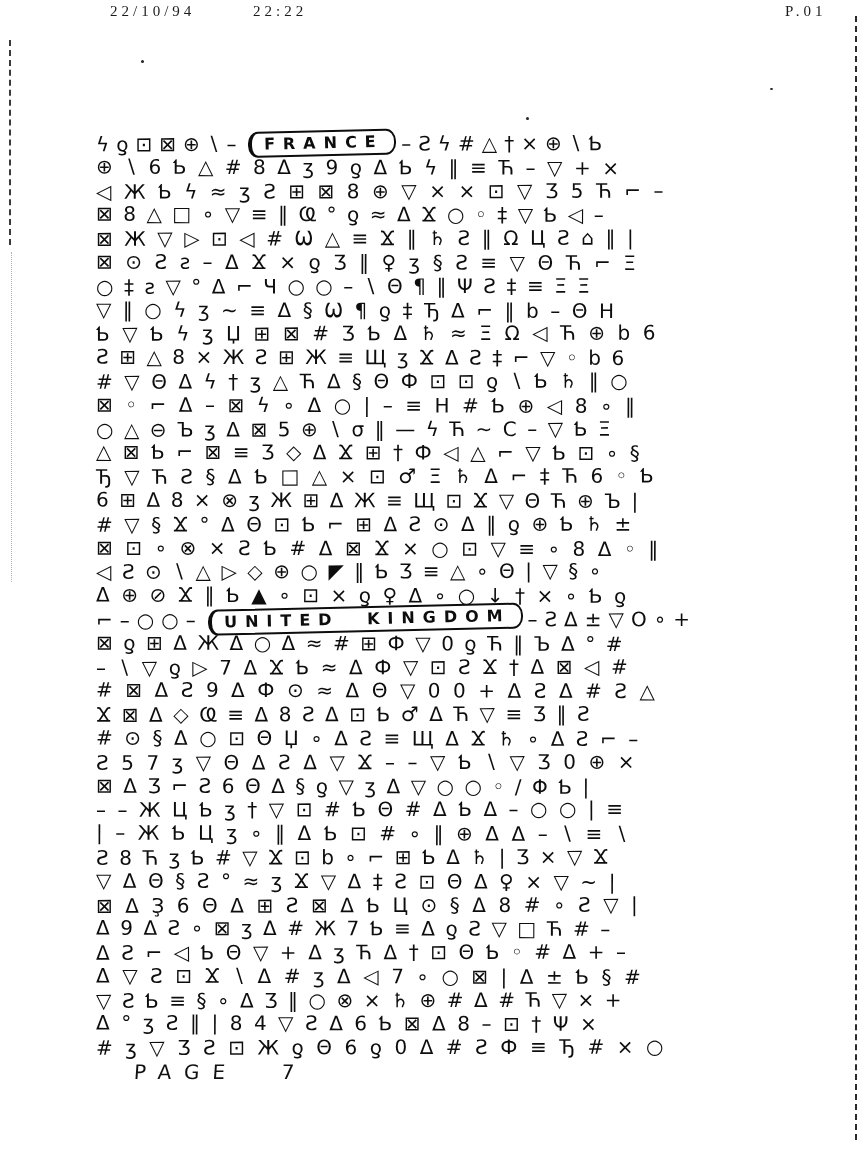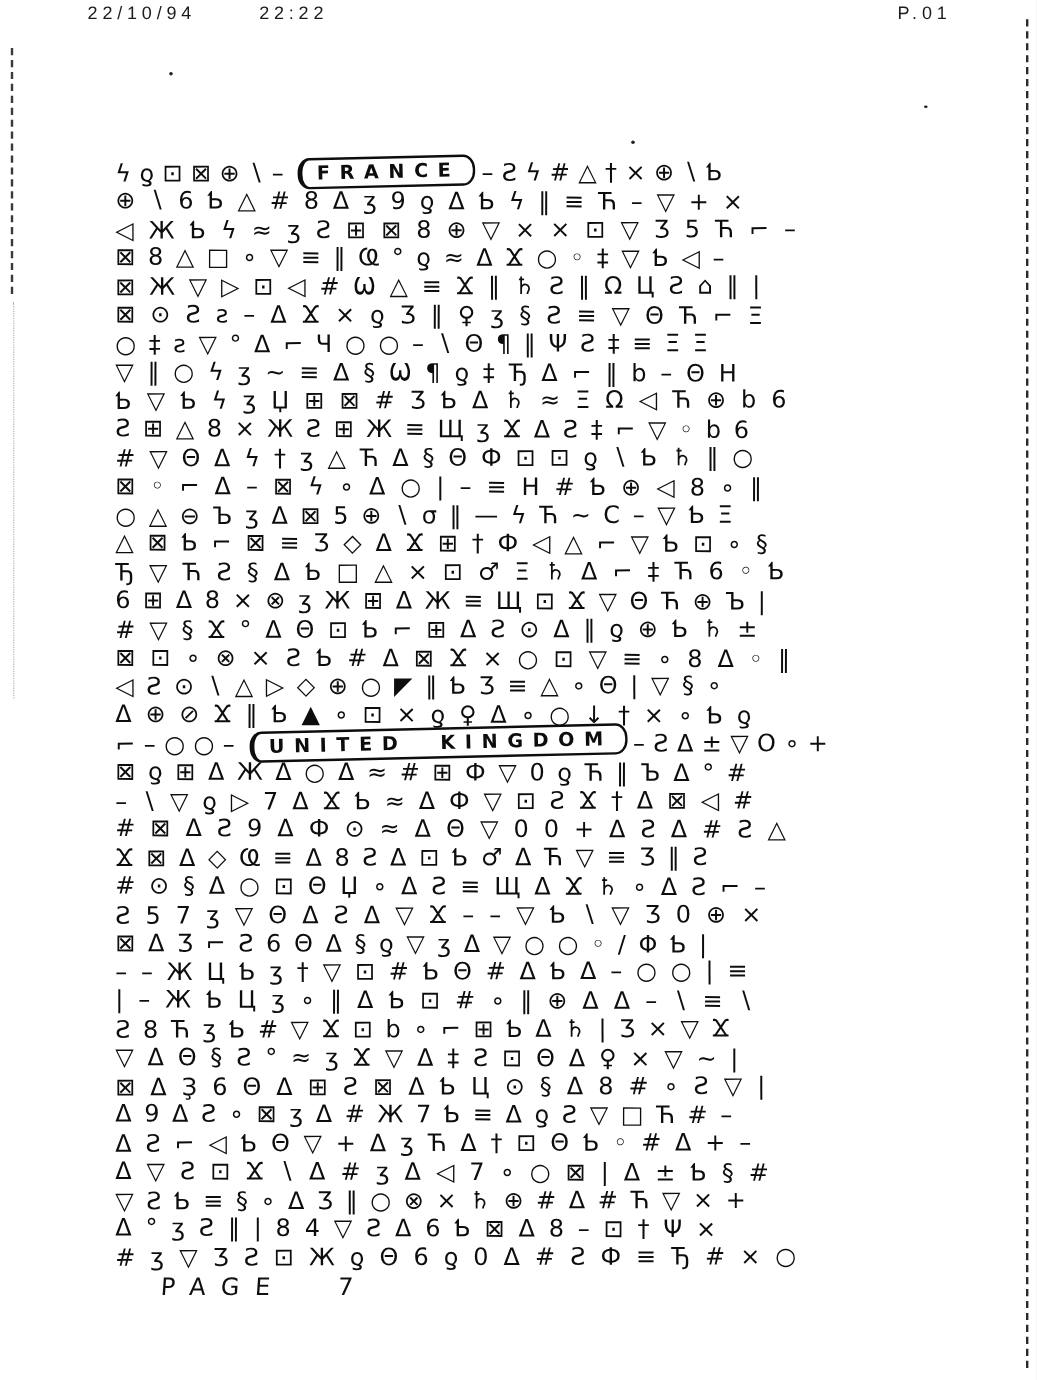--- a/index.html
+++ b/index.html
@@ -7,23 +7,24 @@
     position:relative;
     width:864px;height:1150px;
     background:#ffffff;
     overflow:hidden;
     font-family:"DejaVu Sans",sans-serif;
     color:#0e0e0e;
   }
   
   .fax-header span{
     position:absolute;top:3px;
-    font-family:Liberation Sans, sans-serif;
+    font-family:Liberation Serif, serif;
     font-size:15px;letter-spacing:4px;color:#1b1b1b;
     white-space:nowrap;
+    margin-left:37px;
   }
   .fh-date{left:73px;}
   .fh-time{left:216px;text-align:right;}
   .fh-page{left:748px;}
   
   .edge{position:absolute;width:0;}
   .edge-left{left:9px;top:40px;height:205px;border-left:2px dashed #3a3a3a;}
   .edge-left2{left:11px;top:252px;height:330px;border-left:1px dotted #8a8a8a;opacity:.65;}
   .edge-right{left:855px;top:16px;height:1124px;border-left:2px dashed #2a2a2a;}
   .speck{position:absolute;background:#222;border-radius:50%;}

